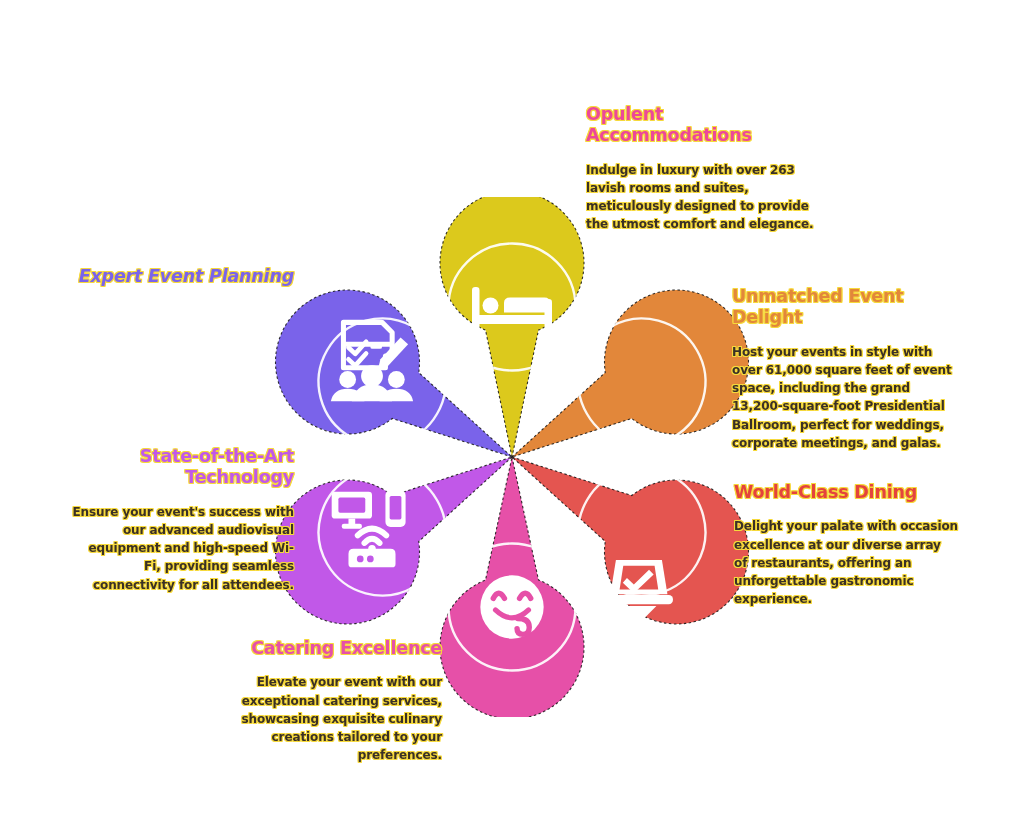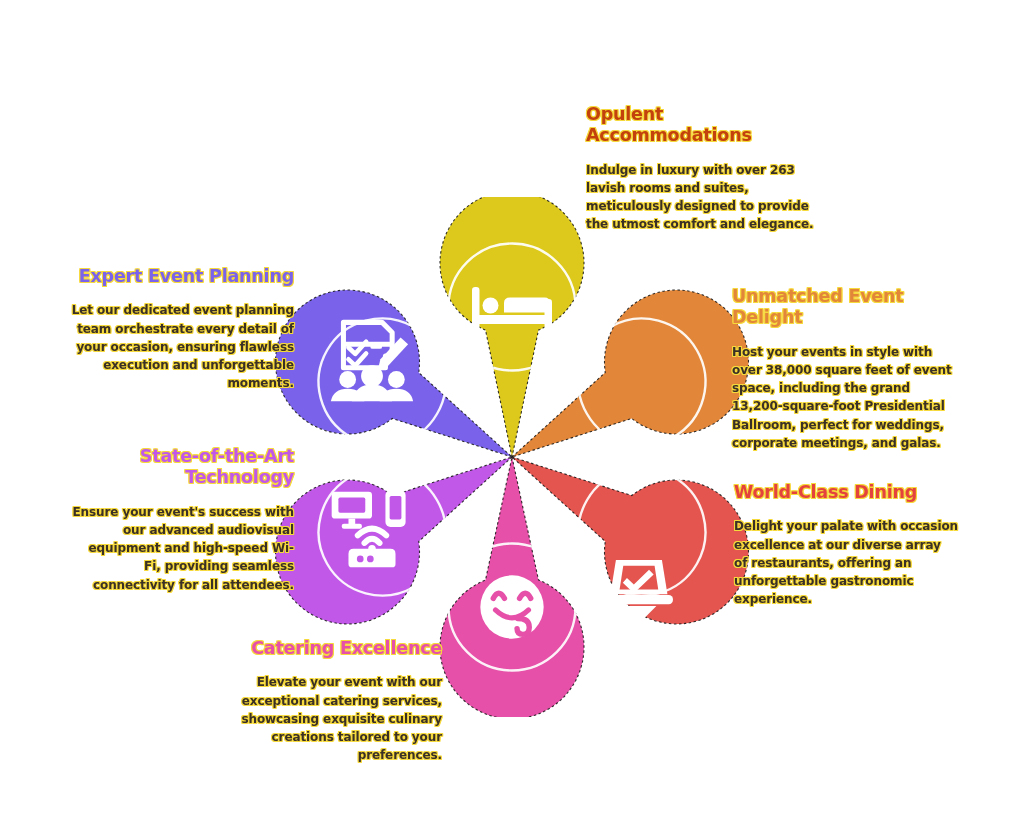--- a/index.html
+++ b/index.html
@@ -68,21 +68,21 @@
 
   .align-right { text-align: right; }
   .align-left  { text-align: left;  }
 
   
   #blk-opulent   { left: 586px; top: 104px;  width: 232px; }
   #blk-spaces    { left: 732px; top: 286px;  width: 228px; }
   #blk-dining    { left: 734px; top: 482px;  width: 224px; }
   #blk-catering  { left: 206px; top: 638px;  width: 236px; }
   #blk-tech      { left:  72px; top: 446px;  width: 222px; }
-  #blk-planning  { left:  66px; top: 266px;  width: 228px; }
+  #blk-planning  { left:  66px; top: 266px;  width: 228px; font-style: italic; }
 </style>
 </head>
 <body>
 
 <div id="stage">
 
   <div id="flower">
     <svg viewBox="0 0 520 520" xmlns="http://www.w3.org/2000/svg">
       <defs>
 
@@ -223,42 +223,41 @@
         </g>
         <g transform="translate(78,122) scale(0.84)" fill="#ffffff">
           <use href="#ic-plan"></use>
         </g>
       </g>
 
     </svg>
   </div>
 
   <div class="block align-left" id="blk-opulent">
-    <h3 style="color:#c2410c;">Opulent Accommodations</h3>
+    <h3 style="color:#ec4899;">Opulent Accommodations</h3>
     <p>Indulge in luxury with over 263 lavish rooms and suites, meticulously designed to provide the utmost comfort and elegance.</p>
   </div>
 
   <div class="block align-left" id="blk-spaces">
     <h3 style="color:#e2873a;">Unmatched Event Delight</h3>
-    <p>Host your events in style with over 38,000 square feet of event space, including the grand 13,200-square-foot Presidential Ballroom, perfect for weddings, corporate meetings, and galas.</p>
+    <p>Host your events in style with over 61,000 square feet of event space, including the grand 13,200-square-foot Presidential Ballroom, perfect for weddings, corporate meetings, and galas.</p>
   </div>
 
   <div class="block align-left" id="blk-dining">
     <h3 style="color:#e4433d;">World-Class Dining</h3>
     <p>Delight your palate with occasion excellence at our diverse array of restaurants, offering an unforgettable gastronomic experience.</p>
   </div>
 
   <div class="block align-right" id="blk-tech">
     <h3 style="color:#c158e8;">State-of-the-Art Technology</h3>
     <p>Ensure your event's success with our advanced audiovisual equipment and high-speed Wi-Fi, providing seamless connectivity for all attendees.</p>
   </div>
 
   <div class="block align-right" id="blk-catering">
     <h3 style="color:#e650a8;">Catering Excellence</h3>
     <p>Elevate your event with our exceptional catering services, showcasing exquisite culinary creations tailored to your preferences.</p>
   </div>
 
   <div class="block align-right" id="blk-planning">
     <h3 style="color:#7a63ea;">Expert Event Planning</h3>
-    <p>Let our dedicated event planning team orchestrate every detail of your occasion, ensuring flawless execution and unforgettable moments.</p>
   </div>
 
 </div>
 
 </body></html>

